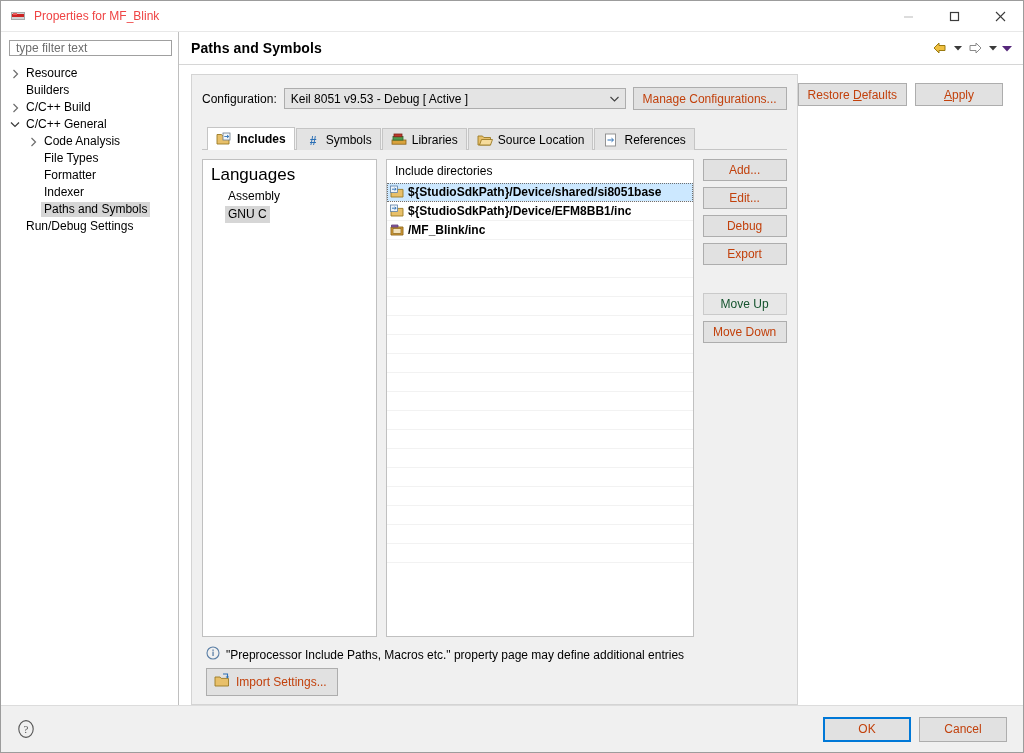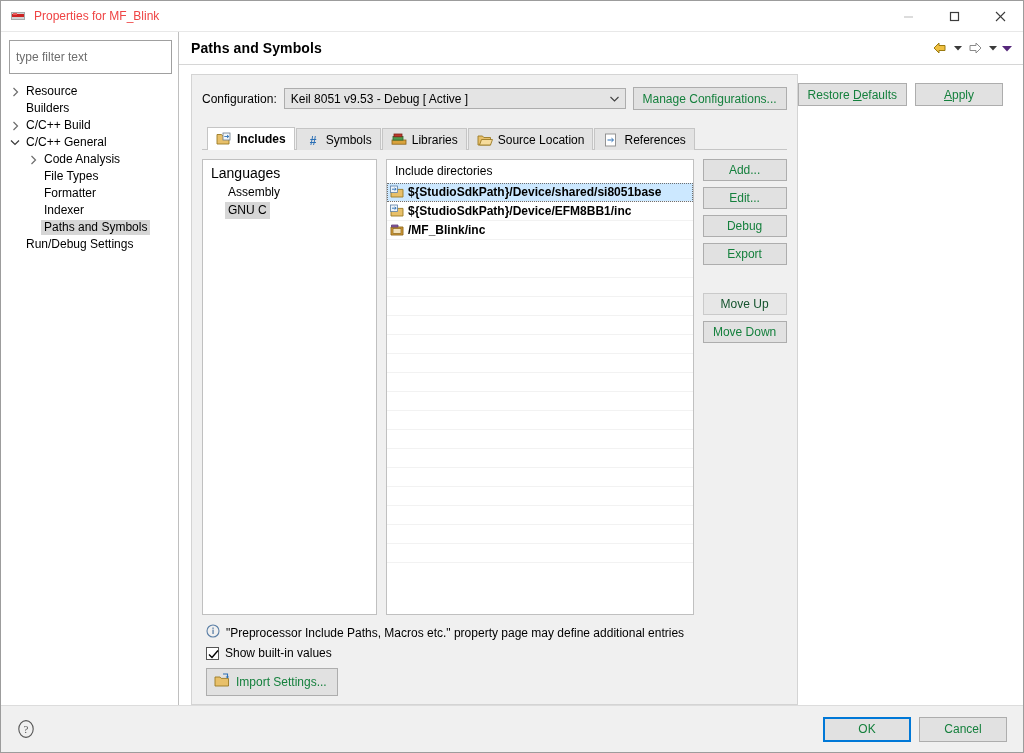--- a/index.html
+++ b/index.html
@@ -81,21 +81,21 @@
     width: 178px;
     flex: 0 0 178px;
     background: #ffffff;
     border-right: 1px solid #bfbfbf;
     padding: 0;
     box-sizing: border-box;
     position: relative;
   }
   .filterbox {
     margin: 8px 6px 6px 8px;
-    height: 34px;
+    height: 16px;
     border: 1px solid #a0a0a0;
     background: #ffffff;
     display: flex;
     align-items: center;
     padding: 0 4px;
     box-sizing: border-box;
   }
   .filterbox input {
     border: 0;
     outline: none;
@@ -213,21 +213,21 @@
   .combo-text { flex: 1 1 auto; overflow: hidden; white-space: nowrap; }
   .combo-arrow {
     width: 20px; flex: 0 0 20px;
     display: flex; align-items: center; justify-content: center;
   }
   .btn {
     background: #e1e1e1;
     border: 1px solid #adadad;
     font-family: "Liberation Sans", sans-serif;
     font-size: 12px;
-    color: #15803d;
+    color: #c2410c;
     height: 23px;
     padding: 0 9px;
     box-sizing: border-box;
     display: inline-flex;
     align-items: center;
     justify-content: center;
     white-space: nowrap;
     cursor: default;
   }
   .btn.disabled { color: #14532d; background: #e7e7e7; border-color: #cacaca; }
@@ -275,21 +275,21 @@
   }
   .lang-panel {
     width: 175px;
     flex: 0 0 175px;
     background: #ffffff;
     border: 1px solid #c0c0c0;
     box-sizing: border-box;
     padding: 5px 0 0 0;
   }
   .lang-head {
-    font-size: 14px;
+    font-size: 17px;
     padding: 0 0 2px 8px;
   }
   .lang-item {
     font-size: 12px;
     padding: 1px 3px;
     margin-left: 22px;
     display: inline-block;
     line-height: 15px;
   }
   .lang-row { line-height: 18px; }
@@ -662,28 +662,20 @@
             <div class="info-line">
               <span>
                 <svg width="14" height="14" viewBox="0 0 14 14">
                   <circle cx="7" cy="7" r="6" fill="none" stroke="#5b7fa6" stroke-width="1.1"></circle>
                   <rect x="6.4" y="5.6" width="1.3" height="4.4" fill="#5b7fa6"></rect>
                   <rect x="6.4" y="3.5" width="1.3" height="1.4" fill="#5b7fa6"></rect>
                 </svg>
               </span>
               <span>"Preprocessor Include Paths, Macros etc." property page may define additional entries</span>
             </div>
-            <div class="checkline">
-              <span class="chk">
-                <svg width="11" height="11" viewBox="0 0 11 11">
-                    <path d="M1 5.5 L4 8.5 L10 1.5" fill="none" stroke="#000" stroke-width="1.4"></path>
-                  </svg>
-              </span>
-              <span>Show built-in values</span>
-            </div>
             <div class="settings-btns">
               <div class="btn">
                 <span>
                   <svg width="16" height="15" viewBox="0 0 16 15">
                     <path d="M1 4 L6 4 L7.2 5.4 L14.5 5.4 L14.5 13 L1 13 Z" fill="#e8c06a" stroke="#9b7a25" stroke-width="0.9" stroke-linejoin="round"></path>
                     <path d="M9 1 L13.5 1 L13.5 5" fill="none" stroke="#2b6fb5" stroke-width="1.1"></path>
                     <path d="M11.6 3.6 L13.5 5.5 L15 3.6" fill="#2b6fb5"></path>
                   </svg>
                 </span>
                 <span>Import Settings...</span>

